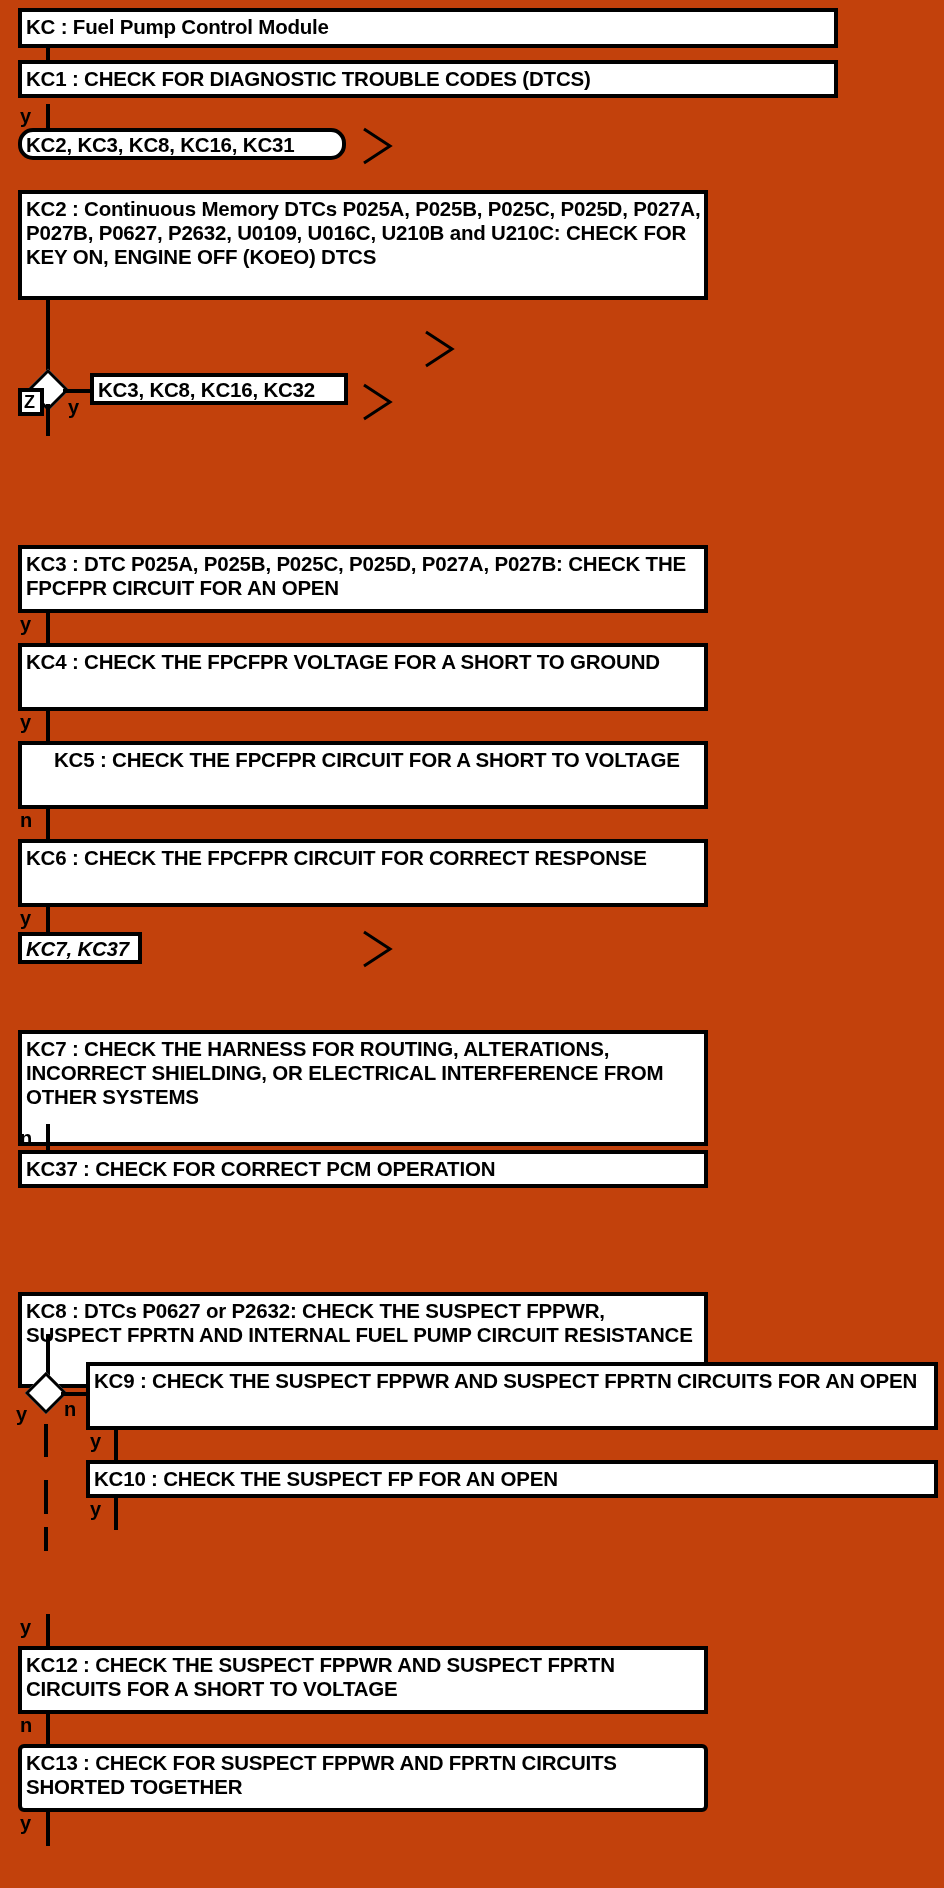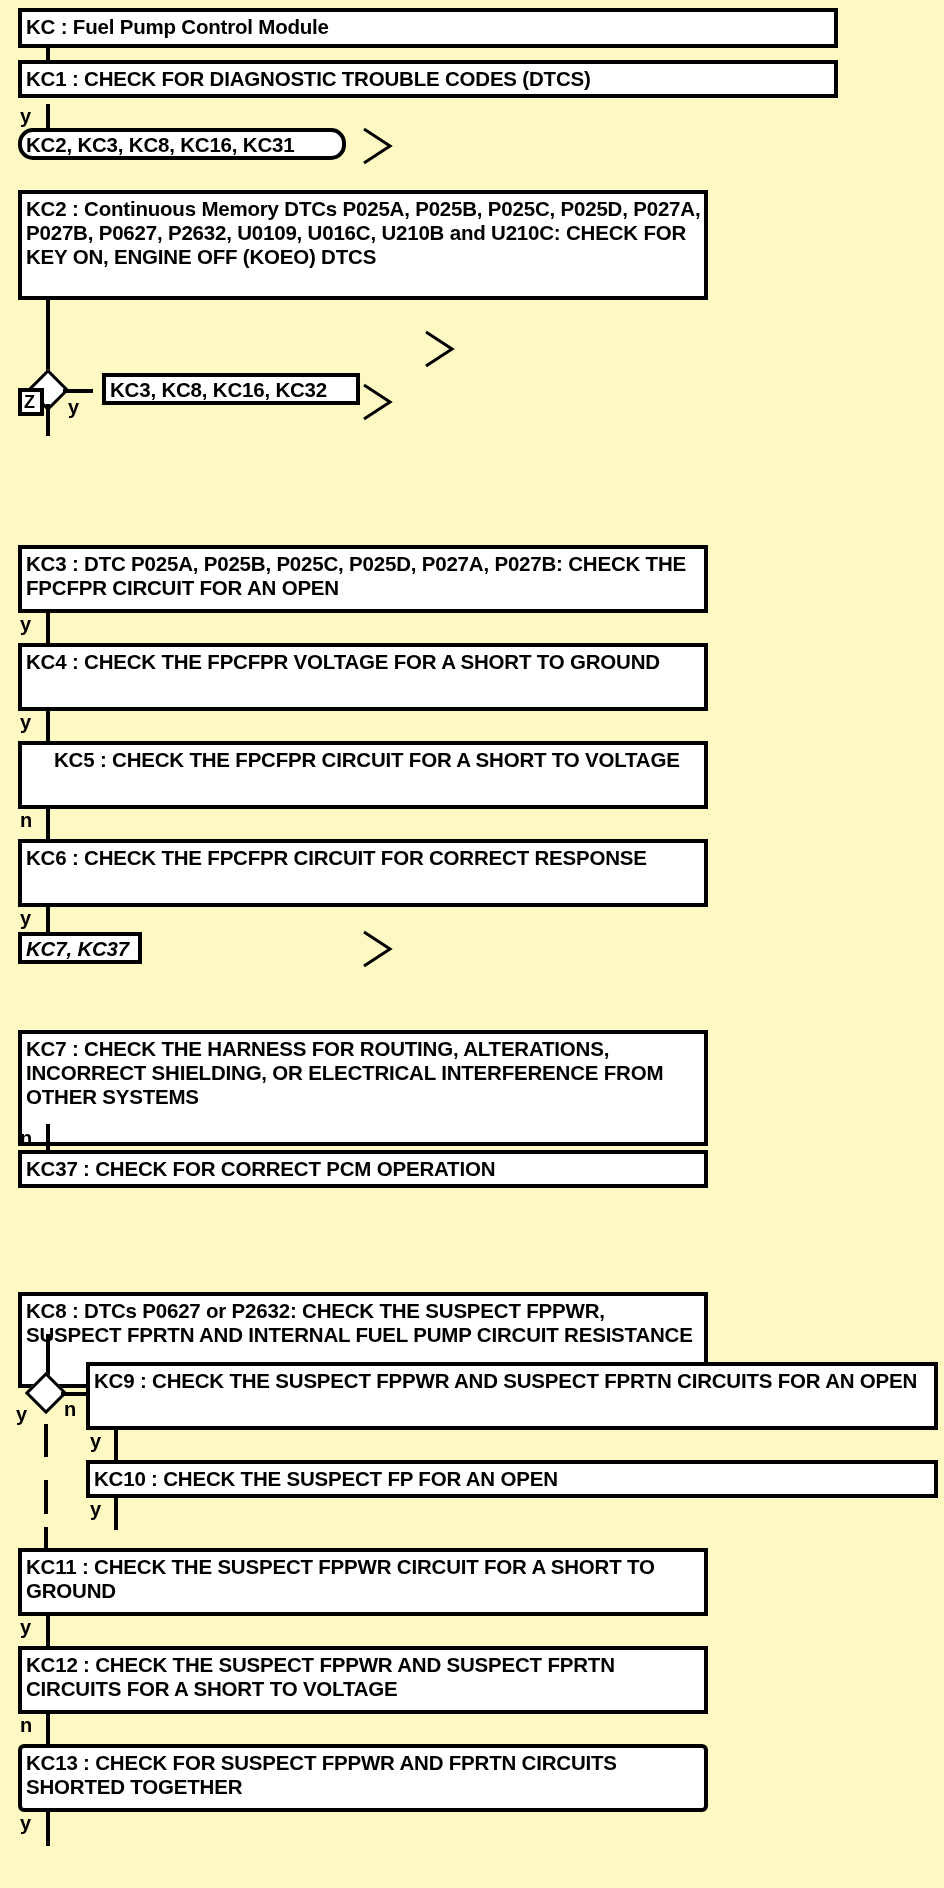--- a/index.html
+++ b/index.html
@@ -7,21 +7,21 @@
     padding: 0;
     background: #ffffff;
   }
   body {
     font-family: "Liberation Sans", sans-serif;
   }
   #page {
     position: relative;
     width: 944px;
     height: 1888px;
-    background: #fef9c3;
+    background: #c2410c;
     overflow: hidden;
   }
   
   .node {
     position: absolute;
     box-sizing: border-box;
     border: 4px solid #000000;
     background: #ffffff;
     color: #000000;
     font-weight: bold;
@@ -87,21 +87,21 @@
 
   <div class="node big" style="left:18px; top:190px; width:690px; height:110px;">KC2 : Continuous Memory DTCs P025A, P025B, P025C, P025D, P027A, P027B, P0627, P2632, U0109, U016C, U210B and U210C: CHECK FOR KEY ON, ENGINE OFF (KOEO) DTCS</div>
   <div class="vline" style="left:46px; top:298px; height:76px;"></div>
 
   <div class="diamond" style="left:33px; top:375px;"></div>
   <div class="hline" style="left:63px; top:389px; width:30px;"></div>
   <div class="edge-label" style="left:68px; top:397px;">y</div>
   <div class="edge-label" style="left:20px; top:397px;">n</div>
   <div class="vline" style="left:46px; top:404px; height:32px;"></div>
 
-  <div class="node ref" style="left:90px; top:373px; width:258px; height:32px;margin-left:12px;">KC3, KC8, KC16, KC32</div>
+  <div class="node ref" style="left:90px; top:373px; width:258px; height:32px;">KC3, KC8, KC16, KC32</div>
   <div class="chev" style="left:420px; top:328px;">
     <svg width="40" height="42" viewBox="0 0 40 42" aria-hidden="true">
       <polyline points="6,4 32,21 6,38" fill="none" stroke="#000000" stroke-width="3"></polyline>
     </svg>
   </div>
 
   <div class="node tiny" style="left:18px; top:388px; width:26px; height:28px;">Z</div>
 
   <div class="chev" style="left:358px; top:381px;">
     <svg width="40" height="42" viewBox="0 0 40 42" aria-hidden="true">
@@ -151,21 +151,20 @@
   <div class="vline" style="left:44px; top:1527px; height:24px;"></div>
 
   <div class="node big" style="left:86px; top:1362px; width:852px; height:68px;">KC9 : CHECK THE SUSPECT FPPWR AND SUSPECT FPRTN CIRCUITS FOR AN OPEN</div>
   <div class="edge-label" style="left:90px; top:1431px;">y</div>
   <div class="vline" style="left:114px; top:1428px; height:34px;"></div>
 
   <div class="node big" style="left:86px; top:1460px; width:852px; height:38px;">KC10 : CHECK THE SUSPECT FP FOR AN OPEN</div>
   <div class="edge-label" style="left:90px; top:1499px;">y</div>
   <div class="vline" style="left:114px; top:1496px; height:34px;"></div>
 
-  <div class="node big" style="left:18px; top:1548px; width:690px; height:68px;">KC11 : CHECK THE SUSPECT FPPWR CIRCUIT FOR A SHORT TO GROUND</div>
   <div class="edge-label" style="left:20px; top:1617px;">y</div>
   <div class="vline" style="left:46px; top:1614px; height:34px;"></div>
 
   <div class="node big" style="left:18px; top:1646px; width:690px; height:68px;">KC12 : CHECK THE SUSPECT FPPWR AND SUSPECT FPRTN CIRCUITS FOR A SHORT TO VOLTAGE</div>
   <div class="edge-label" style="left:20px; top:1715px;">n</div>
   <div class="vline" style="left:46px; top:1712px; height:34px;"></div>
 
   <div class="node big" style="left:18px; top:1744px; width:690px; height:68px;border-radius:6px;">KC13 : CHECK FOR SUSPECT FPPWR AND FPRTN CIRCUITS SHORTED TOGETHER</div>
   <div class="edge-label" style="left:20px; top:1813px;">y</div>
   <div class="vline" style="left:46px; top:1810px; height:36px;"></div>

